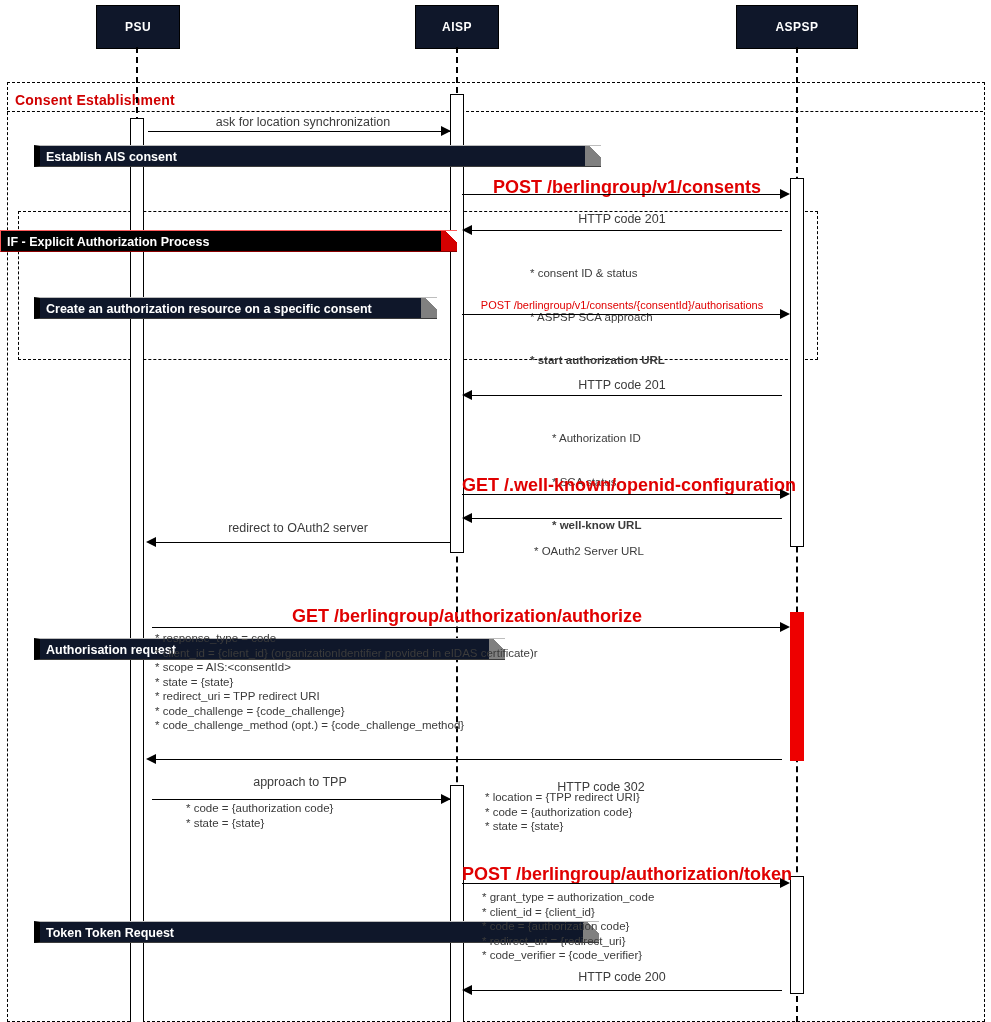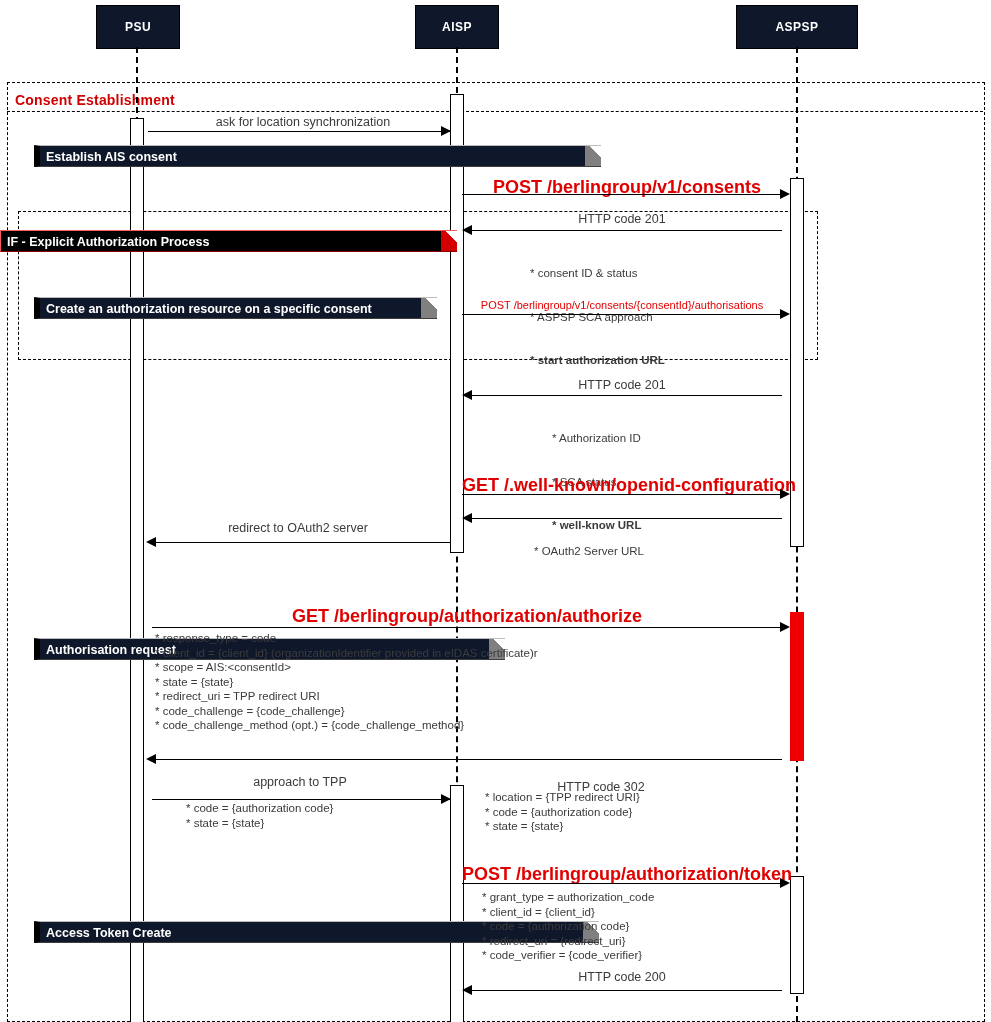--- a/index.html
+++ b/index.html
@@ -195,21 +195,21 @@
 * state = {state}</div>
 
   <div class="abs msg-label" style="left:150px;top:775px;width:300px;">approach to TPP</div>
   <div class="abs msg-line" style="left:152px;top:799px;width:298px;"></div>
   <div class="abs arrow-r" style="left:441px;top:794px;"></div>
 
   <div class="abs note-list" style="left:186px;top:801px;">* code = {authorization code}
 * state = {state}</div>
 
   <div class="abs banner" style="left:34px;top:833px;width:565px;">
-    <span>Access Token Create</span>
+    <span>Token Token Request</span>
     <span class="fold"></span>
   </div>
 
   <div class="abs msg-label red" style="left:462px;top:864px;width:320px;">POST /berlingroup/authorization/token</div>
   <div class="abs msg-line" style="left:462px;top:883px;width:320px;"></div>
   <div class="abs arrow-r" style="left:780px;top:878px;"></div>
 
   <div class="abs note-list" style="left:482px;top:890px;">* grant_type = authorization_code
 * client_id = {client_id}
 * code = {authorization code}

